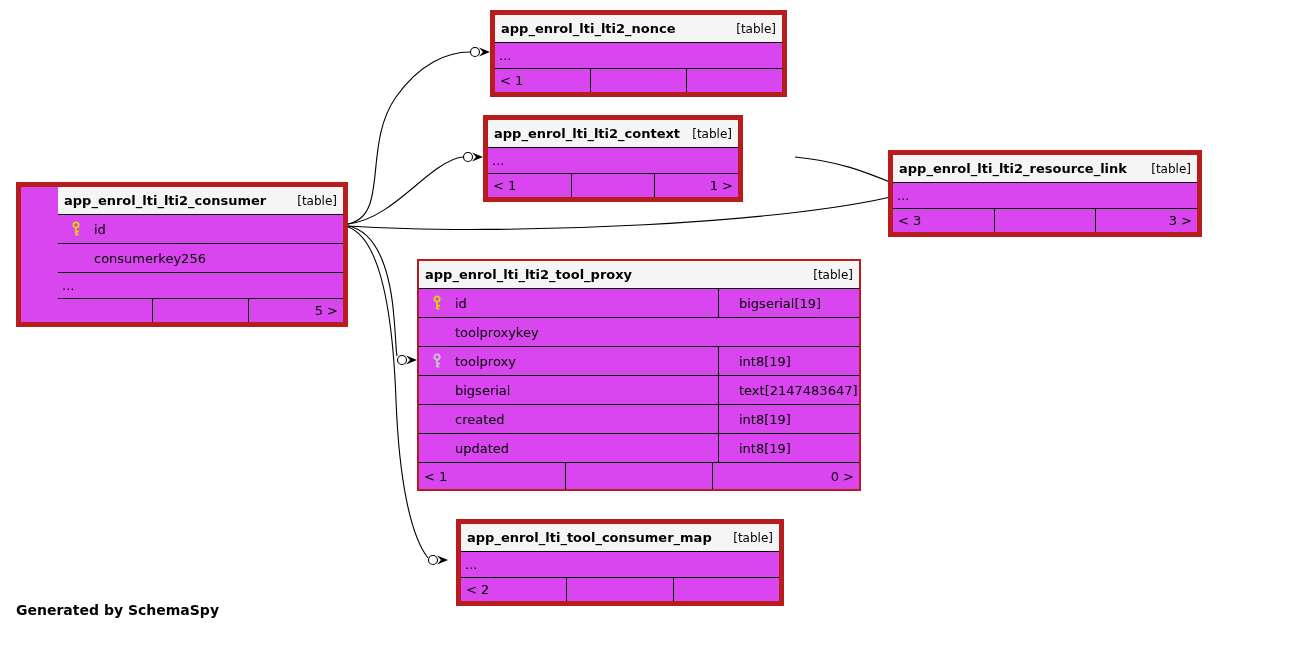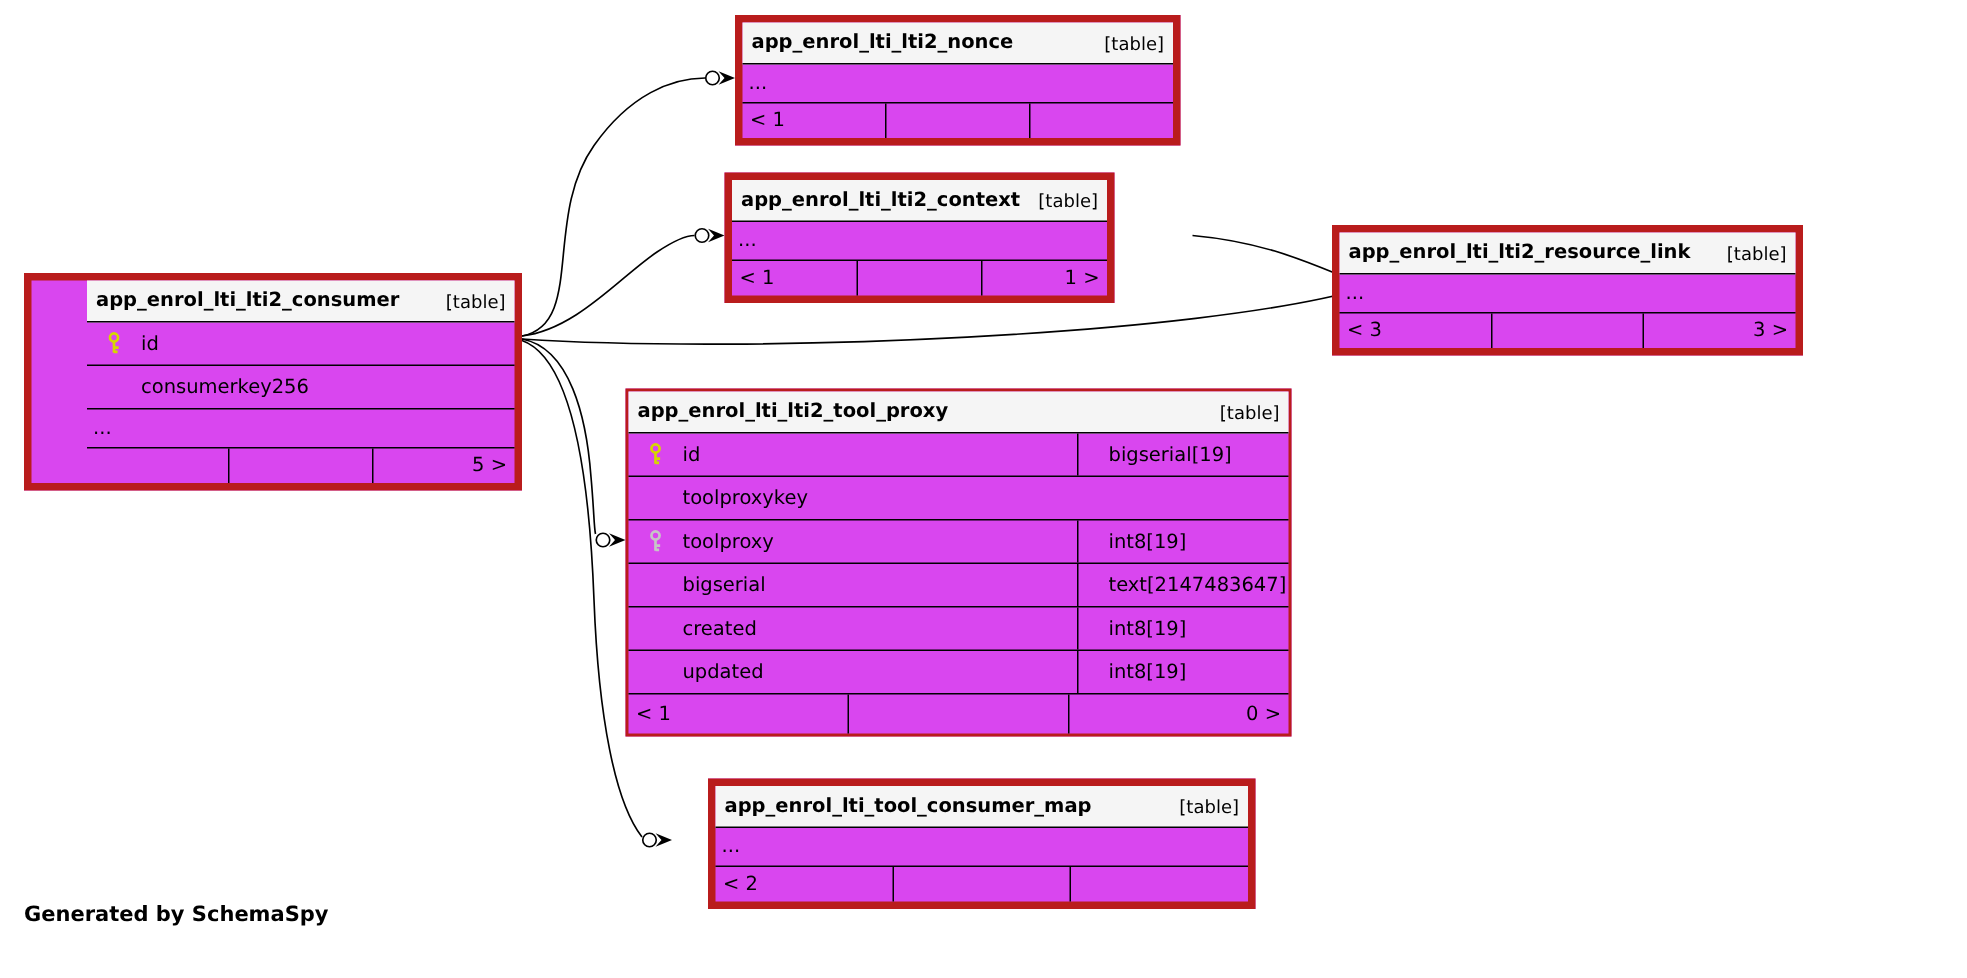--- a/index.html
+++ b/index.html
@@ -190,21 +190,21 @@
       <span class="cname">updated</span>
       <span class="ctype">int8[19]</span>
     </div>
     <div class="foot">
       <span class="fcell">&lt; 1</span>
       <span class="fcell"></span>
       <span class="fcell r">0 &gt;</span>
     </div>
   </div>
 
-  <div class="tbl" style="left:472px;top:519px;width:365px;">
+  <div class="tbl" style="left:456px;top:519px;width:328px;">
     <div class="hdr">
       <span class="tname">app_enrol_lti_tool_consumer_map</span>
       <span class="ttag">[table]</span>
     </div>
     <div class="ell">...</div>
     <div class="foot">
       <span class="fcell">&lt; 2</span>
       <span class="fcell"></span>
       <span class="fcell r"></span>
     </div>

